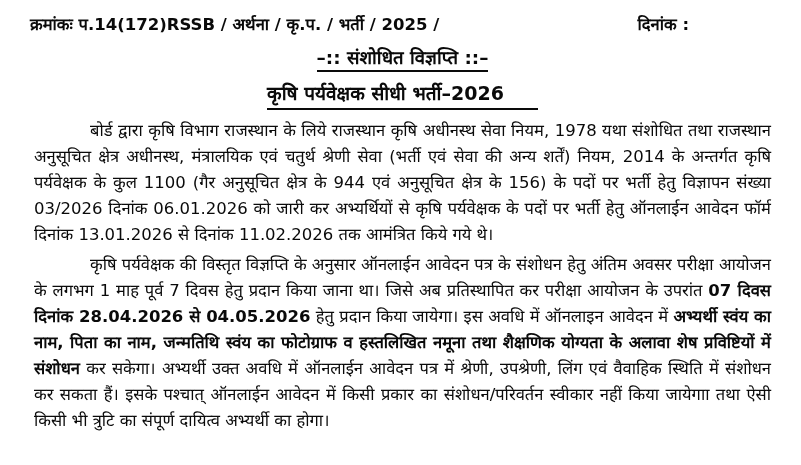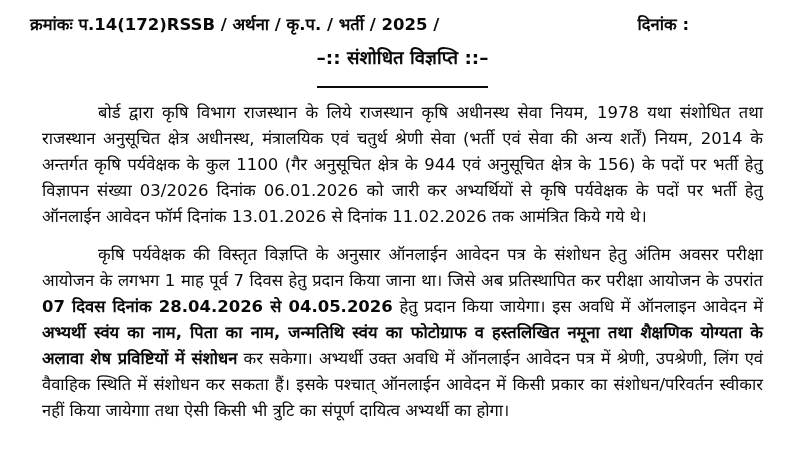--- a/index.html
+++ b/index.html
@@ -33,39 +33,39 @@
     align-items: center;
   }
   .date-label { margin-right: 22px; }
   .titles { text-align: center; }
   .title1 {
     display: inline-block;
     margin: 9px 0 0 0;
     font-size: 18.5px;
     font-weight: 700;
     border-bottom: 2px solid #0a0a0a;
-    padding-bottom: 17px;
+    padding-bottom: 1px;
   }
   .title2 {
     display: inline-block;
     margin: 8px 0 0 0;
     font-size: 19px;
     font-weight: 700;
     border-bottom: 2px solid #0a0a0a;
     padding-bottom: 2px;
     padding-right: 34px;
   }
   .body-text {
     margin-top: 8px;
     font-size: 16.5px;
     line-height: 26px;
     text-align: justify;
   }
   .para {
-    margin: 12px;
+    margin: 4px;
     text-indent: 56px;
   }
   .seg { font-weight: 400; }
   .seg.bold { font-weight: 700; }
 </style>
 </head>
 <body>
 
 <div class="doc">
 
@@ -73,20 +73,23 @@
     <span class="ref-number">क्रमांकः प.14(172)RSSB / अर्थना / कृ.प. / भर्ती / 2025 /</span>
     <span class="header-right">
       <span class="date-label">दिनांक :</span>
     </span>
   </div>
 
   <div class="titles">
     <div>
       <span class="title1">–:: संशोधित विज्ञप्ति ::–</span>
     </div>
+    <div>
+      <span class="title2">कृषि पर्यवेक्षक सीधी भर्ती–2026</span>
+    </div>
   </div>
 
   <div class="body-text">
       <p class="para"><span class="seg">बोर्ड द्वारा कृषि विभाग राजस्थान के लिये राजस्थान कृषि अधीनस्थ सेवा नियम, 1978 यथा संशोधित तथा राजस्थान अनुसूचित क्षेत्र अधीनस्थ, मंत्रालयिक एवं चतुर्थ श्रेणी सेवा (भर्ती एवं सेवा की अन्य शर्तें) नियम, 2014 के अन्तर्गत कृषि पर्यवेक्षक के कुल 1100 (गैर अनुसूचित क्षेत्र के 944 एवं अनुसूचित क्षेत्र के 156) के पदों पर भर्ती हेतु विज्ञापन संख्या 03/2026 दिनांक 06.01.2026 को जारी कर अभ्यर्थियों से कृषि पर्यवेक्षक के पदों पर भर्ती हेतु ऑनलाईन आवेदन फॉर्म दिनांक 13.01.2026 से दिनांक 11.02.2026 तक आमंत्रित किये गये थे।</span></p>
       <p class="para"><span class="seg">कृषि पर्यवेक्षक की विस्तृत विज्ञप्ति के अनुसार ऑनलाईन आवेदन पत्र के संशोधन हेतु अंतिम अवसर परीक्षा आयोजन के लगभग 1 माह पूर्व 7 दिवस हेतु प्रदान किया जाना था। जिसे अब प्रतिस्थापित कर परीक्षा आयोजन के उपरांत </span><span class="seg bold">07 दिवस दिनांक 28.04.2026 से 04.05.2026</span><span class="seg"> हेतु प्रदान किया जायेगा। इस अवधि में ऑनलाइन आवेदन में </span><span class="seg bold">अभ्यर्थी स्वंय का नाम, पिता का नाम, जन्मतिथि स्वंय का फोटोग्राफ व हस्तलिखित नमूना तथा शैक्षणिक योग्यता के अलावा शेष प्रविष्टियों में संशोधन</span><span class="seg"> कर सकेगा। अभ्यर्थी उक्त अवधि में ऑनलाईन आवेदन पत्र में श्रेणी, उपश्रेणी, लिंग एवं वैवाहिक स्थिति में संशोधन कर सकता हैं। इसके पश्चात् ऑनलाईन आवेदन में किसी प्रकार का संशोधन/परिवर्तन स्वीकार नहीं किया जायेगाा तथा ऐसी किसी भी त्रुटि का संपूर्ण दायित्व अभ्यर्थी का होगा।</span></p>
     </div>
 
 </div>
 
 </body></html>

